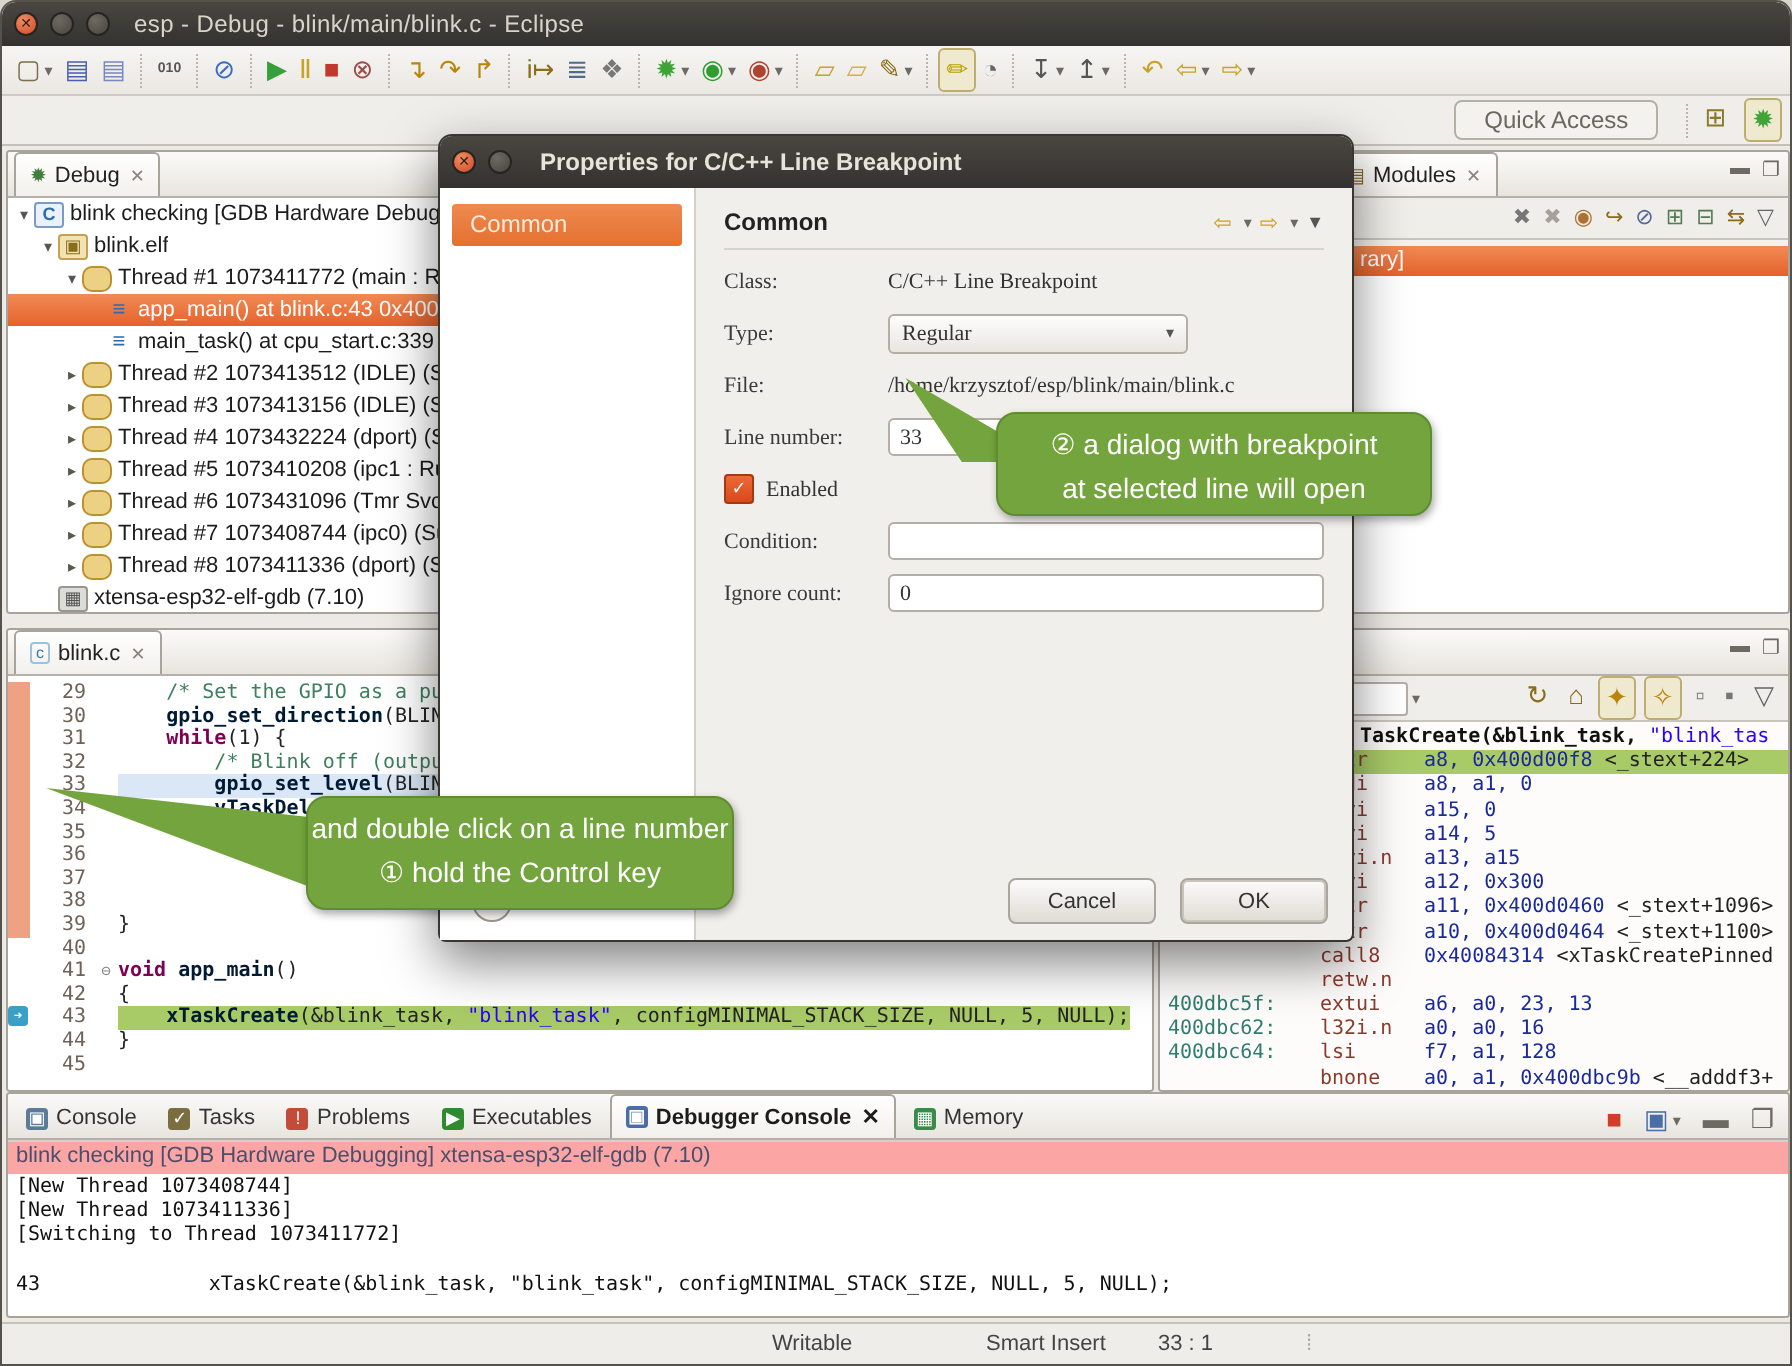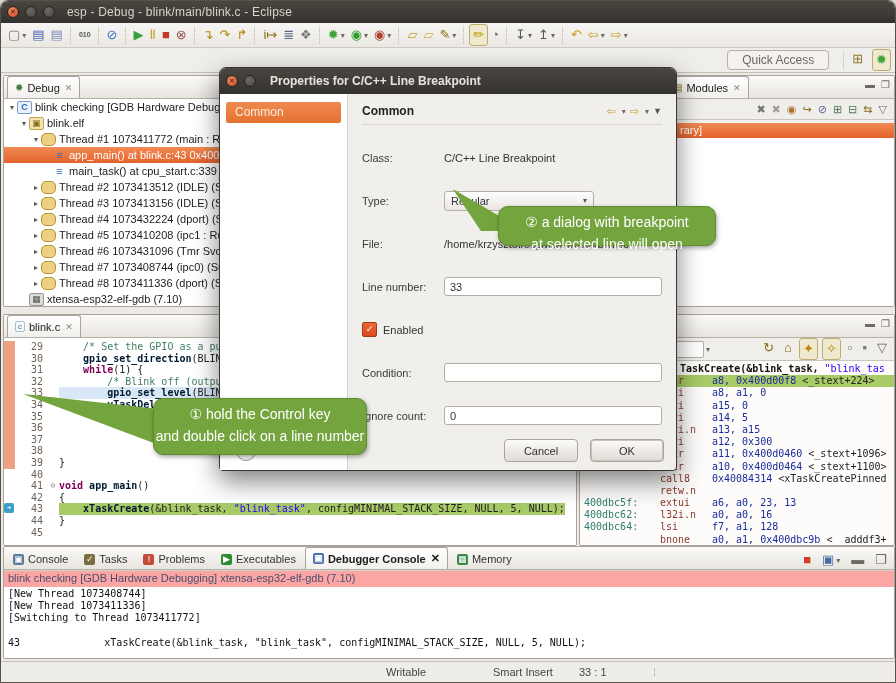--- a/index.html
+++ b/index.html
@@ -107,21 +107,21 @@
   #dlg-title{height:26px;background:linear-gradient(#4a4741,#343230);border-radius:6px 6px 0 0;display:flex;align-items:center;}
   #dlg-title .t{color:#e8e4dc;font-size:12px;font-weight:bold;margin-left:14px;}
   #dlg-body{position:relative;height:calc(100% - 26px);display:flex;}
   #dlg-sidebar{width:130px;background:#fff;border-right:1px solid #d5d1ca;}
   #dlg-sidebar .item{margin:8px 6px;height:21px;line-height:21px;background:linear-gradient(#ef8a50,#e4702f);
     color:#ffeadc;font-size:12px;padding-left:9px;border-radius:2px;}
   #dlg-main{flex:1;position:relative;padding:10px 14px;font-size:11px;color:#333;}
   #dlg-header{display:flex;align-items:center;border-bottom:1px solid #d8d4ce;padding-bottom:6px;}
   #dlg-header .h{font-weight:bold;font-size:12px;color:#222;}
   #dlg-nav{margin-left:auto;display:flex;gap:4px;align-items:center;font-size:11px;}
-  .frm-row{display:flex;align-items:center;margin-top:22px;height:21px;}
+  .frm-row{display:flex;align-items:center;margin-top:5px;height:21px;font-family:Liberation Serif, serif;}
   .frm-label{width:82px;flex:0 0 82px;color:#3a3a3a;}
   .frm-value{color:#333;}
   .field{height:19px;border:1px solid #b3aea6;border-radius:3px;background:#fff;line-height:19px;
     padding:0 5px;box-sizing:border-box;}
   .field.wide{width:218px;}
   .combo{width:150px;height:20px;border:1px solid #b3aea6;border-radius:3px;background:linear-gradient(#fdfdfc,#e9e6e1);
     display:flex;align-items:center;padding:0 6px;box-sizing:border-box;}
   .combo .dd{margin-left:auto;color:#555;}
   .chk{width:13px;height:13px;background:linear-gradient(#ea6a35,#d9481d);border:1px solid #a23a16;border-radius:2px;
     color:#fff;font-size:9px;line-height:13px;text-align:center;margin-right:6px;}
@@ -130,21 +130,21 @@
   #dlg-btns{position:absolute;right:12px;bottom:8px;display:flex;gap:12px;}
   .btn{min-width:74px;height:23px;border:1px solid #aba69d;border-radius:4px;background:linear-gradient(#fcfbfa,#dfdbd5);
     font-size:11px;color:#333;text-align:center;line-height:22px;padding:0 10px;box-sizing:border-box;}
   .btn.default{box-shadow:0 0 0 1px #c9c4bb inset;}
   
   .callout{position:absolute;z-index:50;background:#74a43d;border:1px solid #5f8c2f;border-radius:10px;
     color:#fff;text-align:center;box-shadow:1px 2px 4px rgba(0,0,0,.35);font-size:14px;line-height:1.55;padding-top:5px;box-sizing:border-box;}
   .ctail{position:absolute;z-index:49;background:#74a43d;}
   #callout1{left:152px;top:397px;width:214px;height:57px;}
   #ctail1{left:22px;top:386px;width:136px;height:58px;clip-path:polygon(0 12%,100% 38%,100% 100%);}
-  #callout2{left:497px;top:205px;width:218px;height:40px;}
+  #callout2{left:497px;top:205px;width:218px;height:52px;}
   #ctail2{left:448px;top:188px;width:76px;height:42px;clip-path:polygon(5% 0,100% 100%,42% 100%);}
 </style>
 </head>
 <body>
 
 <div id="app">
 
   <div id="titlebar">
     <span class="wbtn close">✕</span>
     <span class="wbtn plain"></span>
@@ -600,22 +600,22 @@
       <div id="dlg-help">?</div>
       <div id="dlg-btns">
         <span class="btn">Cancel</span>
         <span class="btn default">OK</span>
       </div>
     </div>
   </div>
 
   <div class="ctail" id="ctail1"></div>
   <div class="callout" id="callout1">
+    <div>and double click on a line number</div>
     <div>① hold the Control key</div>
-    <div>and double click on a line number</div>
   </div>
   <div class="ctail" id="ctail2"></div>
   <div class="callout" id="callout2">
     <div>② a dialog with breakpoint</div>
     <div>at selected line will open</div>
   </div>
 
 </div>
 
 </body></html>

